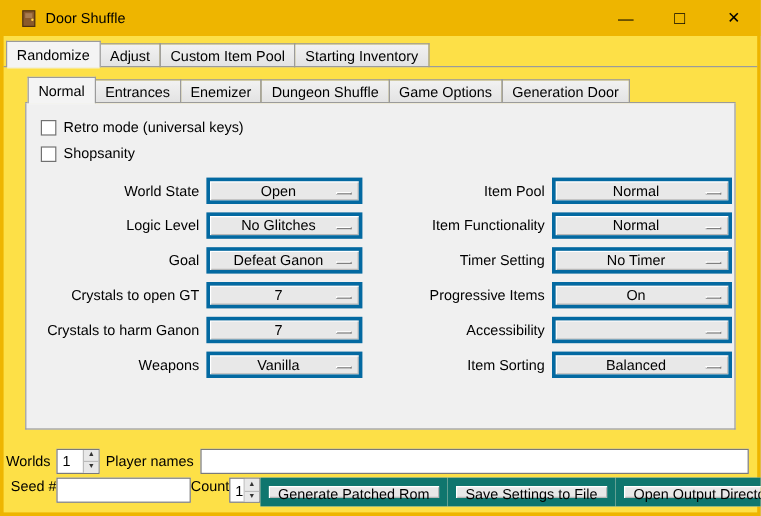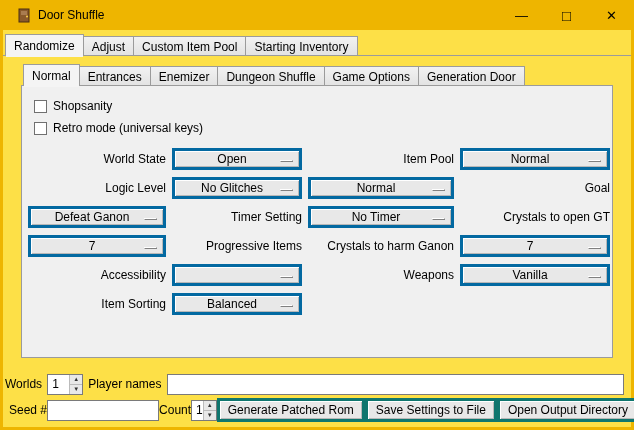--- a/index.html
+++ b/index.html
@@ -45,32 +45,32 @@
   .field-label { align-self:center; text-align:right; white-space:nowrap; }
   .dropdown { position:relative; height:22px; border:3px solid #0369a1; background:#e8e8e8;
               box-shadow:inset 1px 1px 0 #ffffff, inset -1px -1px 0 #b8b8b8;
               display:flex; align-items:center; justify-content:center; font-family:inherit; font-size:12px; cursor:default; }
   .dd-value { padding-right:10px; white-space:nowrap; }
   .dd-indicator { position:absolute; right:6px; top:9px; width:13px; height:2px; background:#e8e8e8;
                   border-top:1px solid #ffffff; border-left:1px solid #ffffff; border-right:1px solid #808080; border-bottom:1px solid #808080; }
 
   
   .footer-row1 { position:absolute; left:2px; right:7px; bottom:32px; height:22px; display:flex; align-items:center; gap:5px; }
-  .footer-row2 { position:absolute; left:6px; right:7px; bottom:5px; height:24px; display:flex; align-items:center; }
+  .footer-row2 { position:absolute; left:6px; right:7px; bottom:5px; height:24px; display:flex; align-items:flex-start; }
   .lbl { white-space:nowrap; }
   .text-input { height:21px; border:1px solid #7a7a7a; background:#fff; font-family:inherit; font-size:12px; padding:0 4px; }
   .player-input { flex:1 1 auto; }
   .seed-input { width:112px; }
   .spinbox { display:flex; height:21px; border:1px solid #7a7a7a; background:#fff; width:36px; }
   .spin-value { flex:1 1 auto; display:flex; align-items:center; padding-left:4px; }
   .spin-arrows { width:13px; display:flex; flex-direction:column; border-left:1px solid #bbb; }
   .spin-arrow { flex:1 1 50%; display:flex; align-items:center; justify-content:center; font-size:6px; line-height:1; background:#e8e8e8; color:#333; cursor:default; }
   .spin-arrow + .spin-arrow { border-top:1px solid #bbb; }
 
-  .btn { height:24px; padding:0 8px; border:3px solid #0f766e; background:#e8e8e8;
+  .btn { height:24px; padding:0 8px; border:7px solid #0f766e; background:#e8e8e8;
          box-shadow:inset 1px 1px 0 #ffffff, inset -1px -1px 0 #b8b8b8;
          font-family:inherit; font-size:12px; white-space:nowrap; cursor:default; }
   .spacer { flex:1 1 auto; }
 </style>
 </head>
 <body>
 
 <div class="window">
 
   <div class="titlebar">
@@ -109,45 +109,46 @@
         <div class="tab">Enemizer</div>
         <div class="tab">Dungeon Shuffle</div>
         <div class="tab">Game Options</div>
         <div class="tab">Generation Door</div>
       </div>
 
       <div class="inner-pane">
 
         <div class="check-row">
           <span class="checkbox"></span>
-          <span class="check-label">Shopsanity</span>
+          <span class="check-label">Retro mode (universal keys)</span>
         </div>
         <div class="check-row">
           <span class="checkbox"></span>
-          <span class="check-label">Retro mode (universal keys)</span>
+          <span class="check-label">Shopsanity</span>
         </div>
 
         <div class="field-grid">
 
           <span class="field-label">World State</span>
           <button class="dropdown">
             <span class="dd-value">Open</span>
             <span class="dd-indicator"></span>
           </button>
           <span class="field-label">Item Pool</span>
           <button class="dropdown">
             <span class="dd-value">Normal</span>
             <span class="dd-indicator"></span>
           </button>
 
           <span class="field-label">Logic Level</span>
           <button class="dropdown">
             <span class="dd-value">No Glitches</span>
             <span class="dd-indicator"></span>
           </button>
+          <span class="field-label">Item Functionality</span>
           <button class="dropdown">
             <span class="dd-value">Normal</span>
             <span class="dd-indicator"></span>
           </button>
 
           <span class="field-label">Goal</span>
           <button class="dropdown">
             <span class="dd-value">Defeat Ganon</span>
             <span class="dd-indicator"></span>
           </button>
@@ -156,20 +157,24 @@
             <span class="dd-value">No Timer</span>
             <span class="dd-indicator"></span>
           </button>
 
           <span class="field-label">Crystals to open GT</span>
           <button class="dropdown">
             <span class="dd-value">7</span>
             <span class="dd-indicator"></span>
           </button>
           <span class="field-label">Progressive Items</span>
+          <button class="dropdown">
+            <span class="dd-value">On</span>
+            <span class="dd-indicator"></span>
+          </button>
 
           <span class="field-label">Crystals to harm Ganon</span>
           <button class="dropdown">
             <span class="dd-value">7</span>
             <span class="dd-indicator"></span>
           </button>
           <span class="field-label">Accessibility</span>
           <button class="dropdown">
             <span class="dd-indicator"></span>
           </button>

